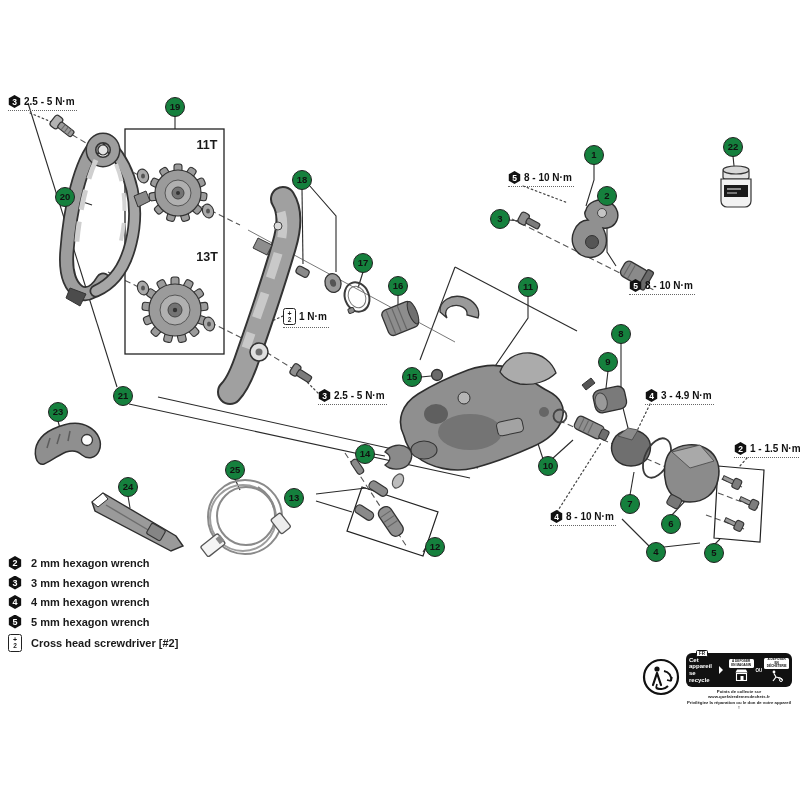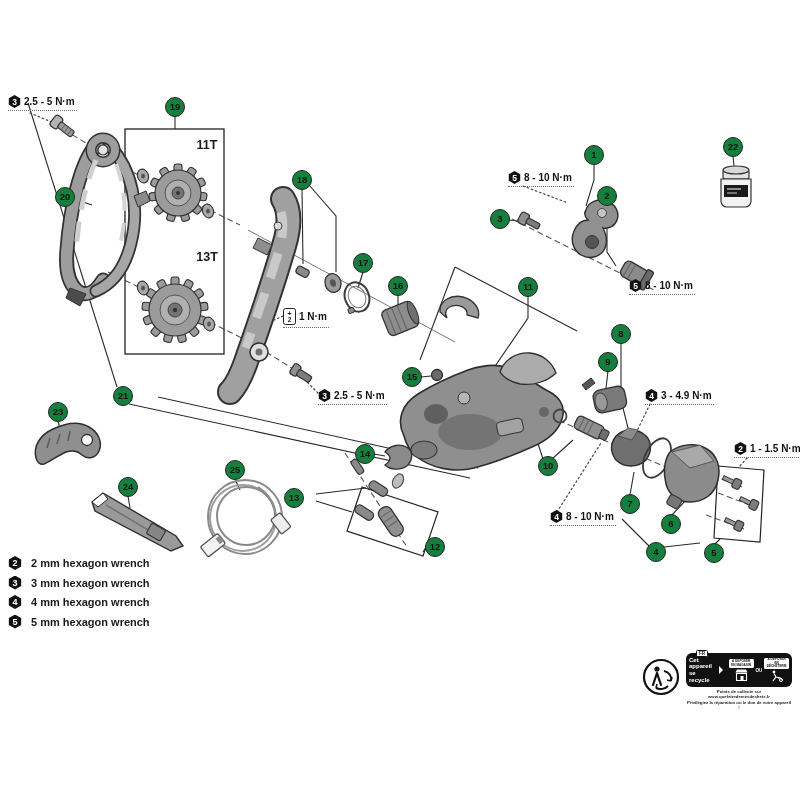--- a/index.html
+++ b/index.html
@@ -503,20 +503,28 @@
       <div class="legend-row" data-icon="hex">
       <span class="hexbadge">4</span>
 
       <span class="ltext">4 mm hexagon wrench</span>
     </div>
       <div class="legend-row" data-icon="hex">
       <span class="hexbadge">5</span>
 
       <span class="ltext">5 mm hexagon wrench</span>
     </div>
+      <div class="legend-row" data-icon="screwdriver">
+
+      <span class="sdicon">
+          <span class="cross">+</span>
+          <span class="sdnum">2</span>
+        </span>
+      <span class="ltext">Cross head screwdriver [#2]</span>
+    </div>
 </div>
 
 <div class="recycle">
   <svg class="triman" width="42" height="46" viewBox="0 0 42 46">
     <circle cx="21" cy="24" r="17" fill="none" stroke="#111" stroke-width="2.2"></circle>
     <circle cx="17" cy="16" r="2.6" fill="#111"></circle>
     <path d="M17,20 L13,32 M17,20 L21,32" stroke="#111" stroke-width="2.2" fill="none" stroke-linecap="round"></path>
     <path d="M24,18 C29,19 32,23 31,28" stroke="#111" stroke-width="2" fill="none"></path>
     <path d="M31,28 l-4,-1 m4,1 l1,-4" stroke="#111" stroke-width="1.6" fill="none"></path>
     <path d="M28,33 C25,36 20,37 16,35" stroke="#111" stroke-width="2" fill="none"></path>

